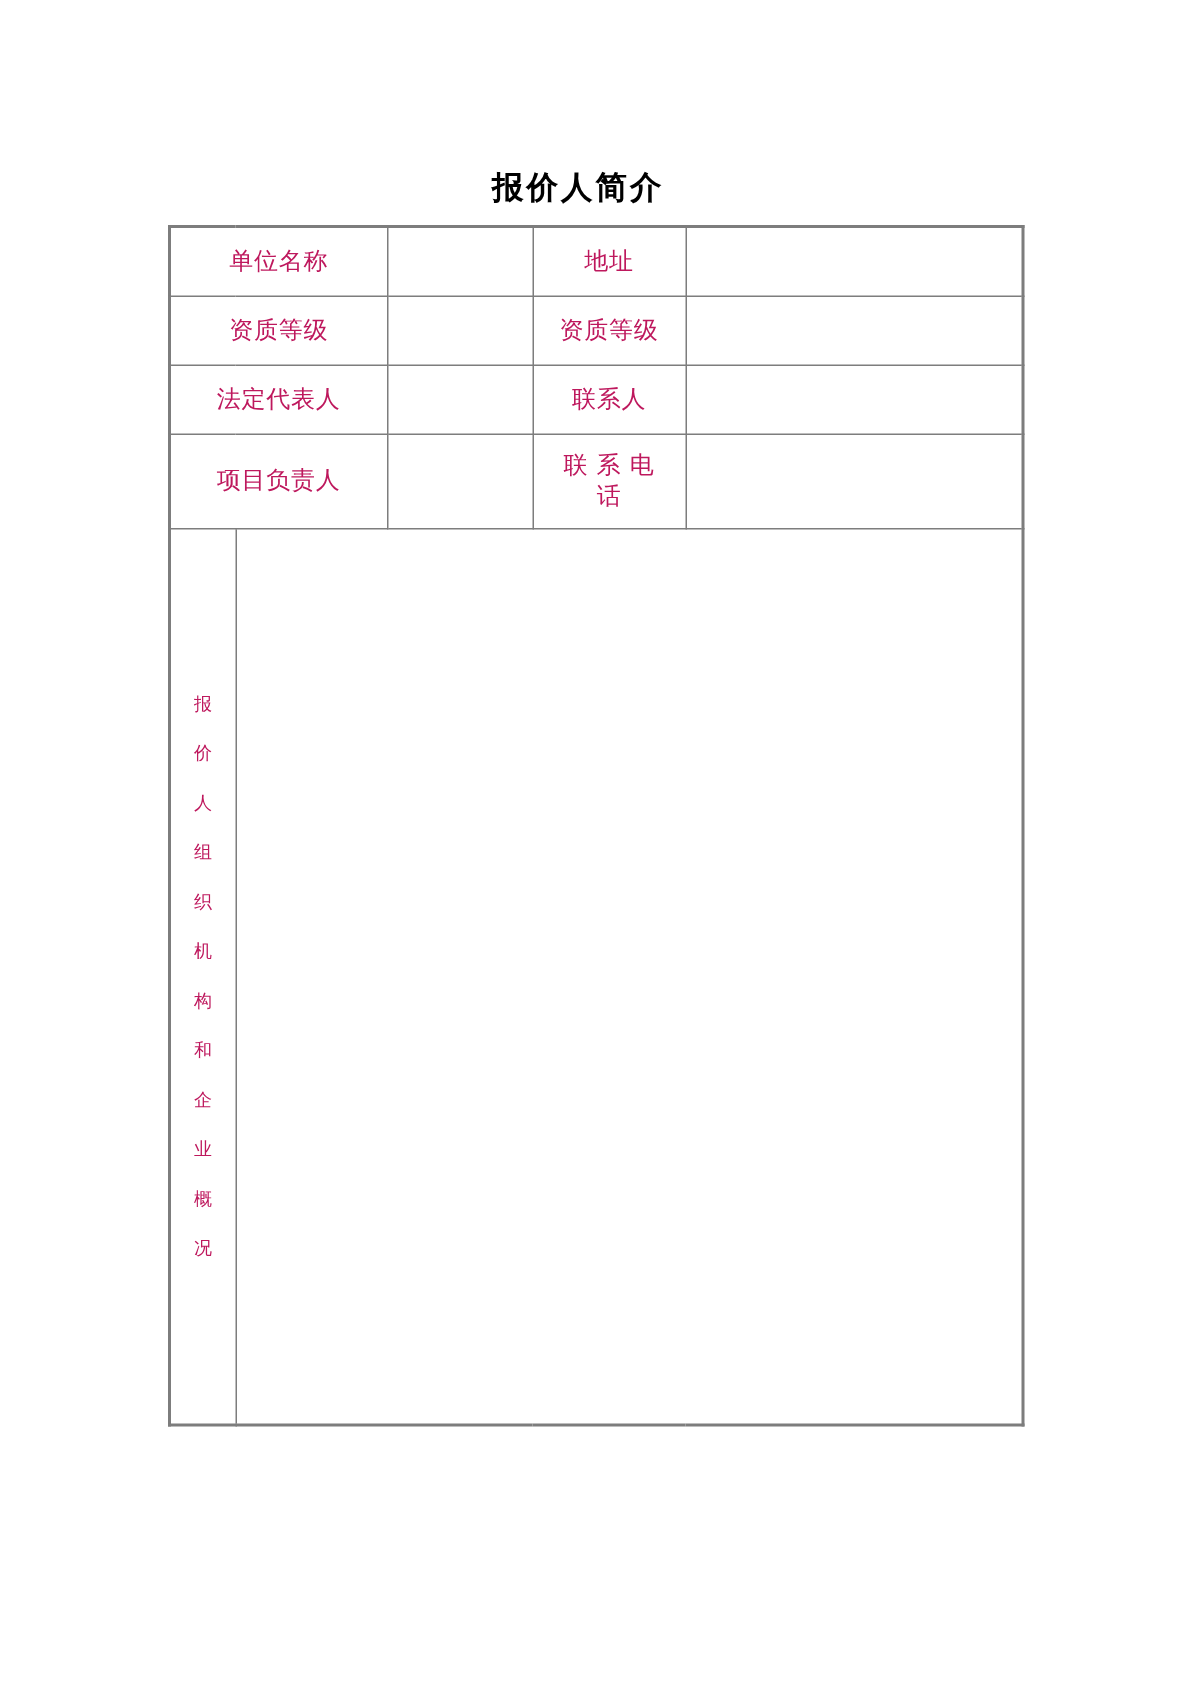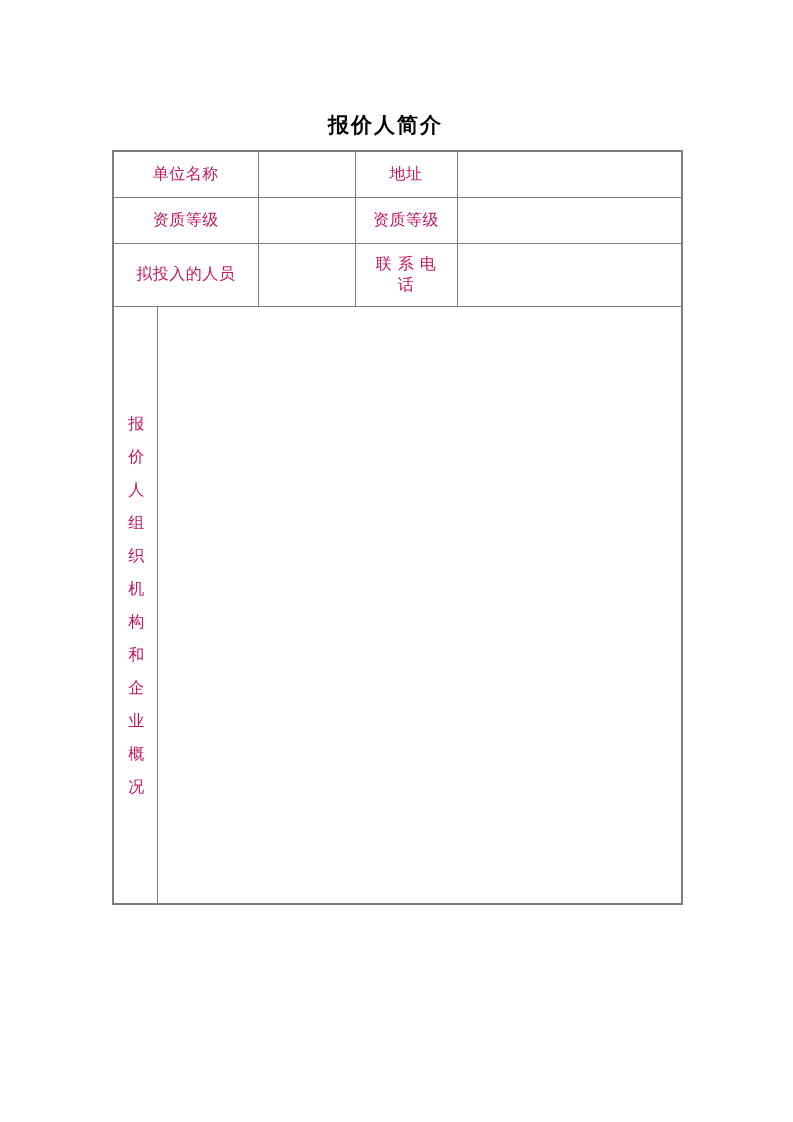--- a/index.html
+++ b/index.html
@@ -50,24 +50,24 @@
     overflow: hidden;
   }
   tr.info-row { height: 46px; }
   tr.overview-row { height: 598px; }
   td.label-cell { letter-spacing: 0.5px; }
   td.value-cell { background: #ffffff; }
   td.overview-label-cell { vertical-align: middle; }
   .vtext {
     width: 18px;
     margin: 0 auto;
-    font-size: 16px;
+    font-size: 12px;
     line-height: 33px;
     word-break: break-all;
-    text-align: right;
+    text-align: center;
   }
   td.overview-content-cell {
     vertical-align: top;
     text-align: left;
   }
 </style>
 </head>
 <body>
 
 <div class="page">
@@ -89,21 +89,27 @@
         <td class="label-cell">地址</td>
         <td class="value-cell"></td>
       </tr>
       <tr class="info-row">
         <td colspan="2" class="label-cell">资质等级</td>
         <td class="value-cell"></td>
         <td class="label-cell">资质等级</td>
         <td class="value-cell"></td>
       </tr>
       <tr class="info-row">
-        <td colspan="2" class="label-cell">拟投入的人员</td>
+        <td colspan="2" class="label-cell">法定代表人</td>
+        <td class="value-cell"></td>
+        <td class="label-cell">联系人</td>
+        <td class="value-cell"></td>
+      </tr>
+      <tr class="info-row">
+        <td colspan="2" class="label-cell">项目负责人</td>
         <td class="value-cell"></td>
         <td class="label-cell">联 系 电 话</td>
         <td class="value-cell"></td>
       </tr>
       <tr class="overview-row">
         <td class="overview-label-cell">
           <div class="vtext">报价人组织机构和企业概况</div>
         </td>
         <td colspan="4" class="overview-content-cell"></td>
       </tr>

